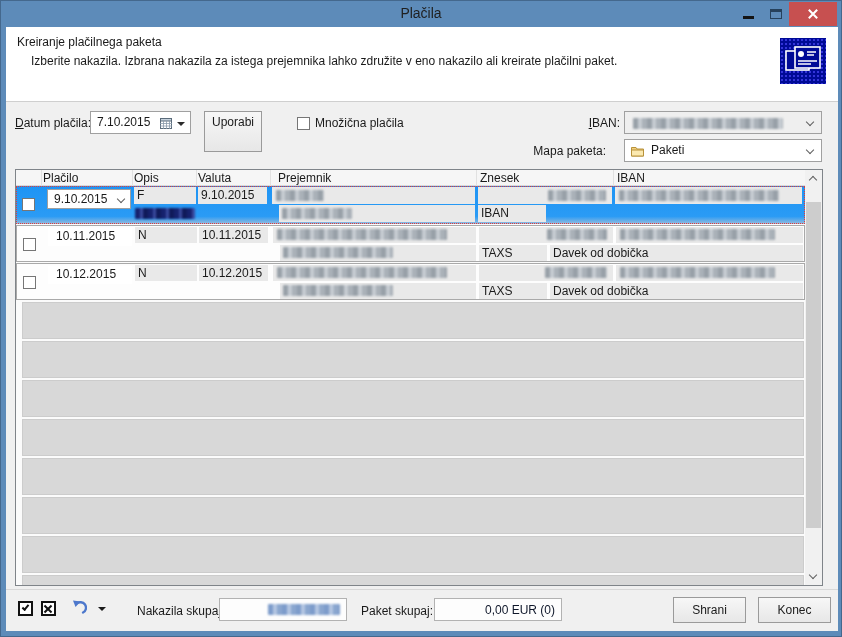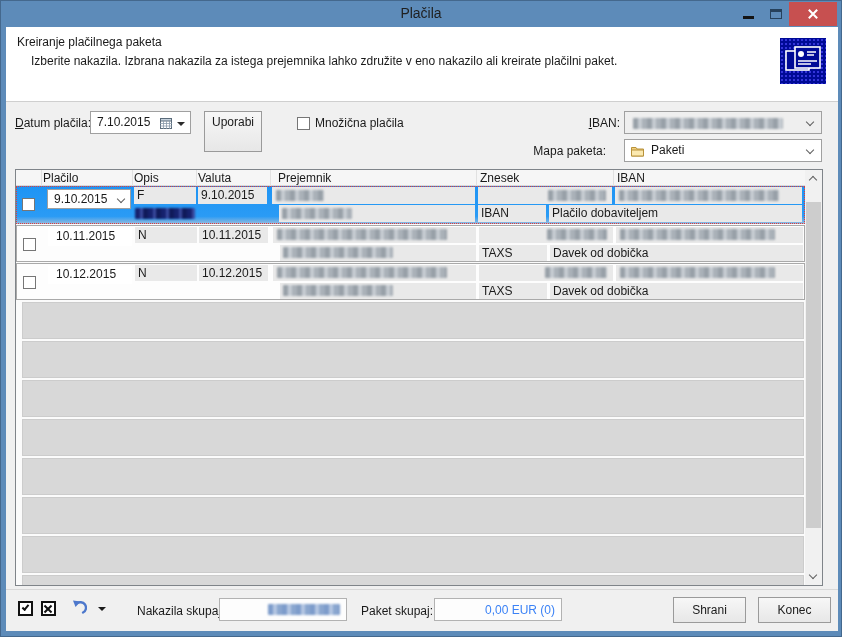--- a/index.html
+++ b/index.html
@@ -58,21 +58,21 @@
   .vsb .thumb{position:absolute;left:1px;top:32px;width:15px;height:326px;background:#cdcdcd;}
   .sbchev{position:absolute;left:5px;width:6px;height:6px;border-right:1.5px solid #606060;border-bottom:1.5px solid #606060;}
   .sb-up{top:7px;transform:rotate(-135deg);}
   .sb-dn{bottom:7px;transform:rotate(45deg);}
   
   .footline{position:absolute;left:0;top:562px;width:832px;border-top:1px solid #d8d8d8;}
   .toolico{position:absolute;width:15px;height:15px;background:#fff;border:2px solid #111;}
   .chk{position:absolute;left:2px;top:2px;width:7px;height:4px;border-left:2px solid #111;border-bottom:2px solid #111;transform:rotate(-50deg);}
   .xbar{position:absolute;left:0px;top:4.5px;width:10px;height:2px;background:#111;}
   .field{position:absolute;height:23px;background:#fdfdfd;border:1px solid #b2b2b2;}
-  .blue-val{position:absolute;right:6px;top:4px;color:#3b82f6;}
+  .blue-val{position:absolute;right:6px;top:4px;color:#0f172a;}
 </style>
 </head>
 <body>
 
 <div class="window">
 
   <div class="titlebar">
     <div class="title">Plačila</div>
     <div class="winbtn btn-min">
         <span class="glyph-min"></span>
@@ -163,21 +163,20 @@
             <span class="rd" style="right:6px;top:3px;width:58px;"></span>
           </div>
         <div class="cell" style="left:599px;top:1px;width:187px;height:17px;">
             <span class="rd" style="left:4px;top:3px;width:160px;"></span>
           </div>
         <span class="rd navy" style="left:119px;top:22px;width:60px;"></span>
         <div class="cell" style="left:263px;top:19px;width:196px;height:17px;">
             <span class="rd" style="left:3px;top:3px;width:70px;"></span>
           </div>
         <div class="cell" style="left:462px;top:19px;width:68px;height:17px;">IBAN</div>
-        <div class="cell" style="left:533px;top:19px;width:253px;height:17px;">Plačilo dobaviteljem</div>
       </div>
 
       <div class="row plain" style="top:55px;">
         <span class="cb" style="left:6px;top:12px;"></span>
         <div class="cell white" style="left:31px;top:2px;width:84px;height:18px;padding-left:8px;">10.11.2015</div>
         <div class="cell" style="left:118px;top:1px;width:62px;height:16px;">N</div>
         <div class="cell" style="left:182px;top:1px;width:69px;height:16px;">10.11.2015</div>
         <div class="cell" style="left:256px;top:1px;width:203px;height:16px;">
             <span class="rd" style="left:4px;top:2px;width:170px;"></span>
           </div>

